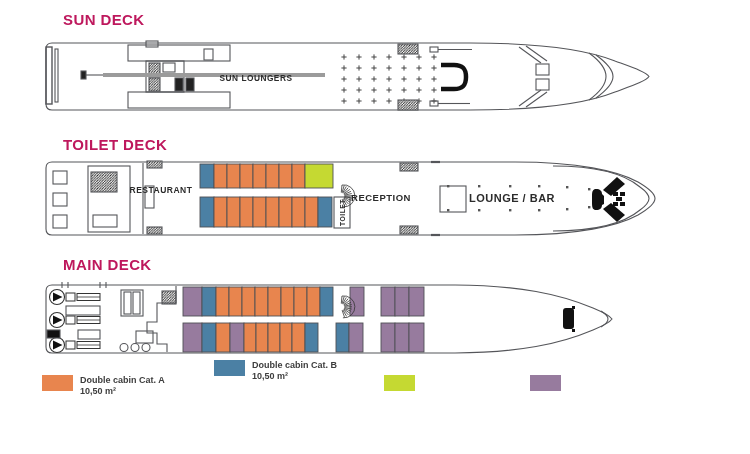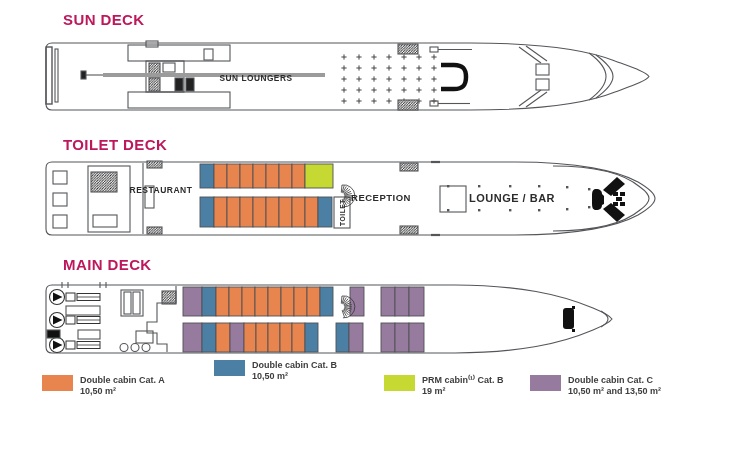--- a/index.html
+++ b/index.html
@@ -319,26 +319,18 @@
   </div>
   <div class="legend-item" style="left:214px;top:360px">
     <div class="swatch" style="background: rgb(75, 128, 164);"></div>
     <div class="legend-text">
       <div>Double cabin Cat. B</div>
       <div>10,50 m²</div>
     </div>
   </div>
   <div class="legend-item" style="left:384px;top:375px">
     <div class="swatch" style="background: rgb(197, 217, 50);"></div>
-    <div class="legend-text">
-      <div>PRM cabin⁽¹⁾ Cat. B</div>
-      <div>19 m²</div>
-    </div>
   </div>
   <div class="legend-item" style="left:530px;top:375px">
     <div class="swatch" style="background: rgb(151, 123, 158);"></div>
-    <div class="legend-text">
-      <div>Double cabin Cat. C</div>
-      <div>10,50 m² and 13,50 m²</div>
-    </div>
   </div>
 
 </div>
 
 </body></html>

